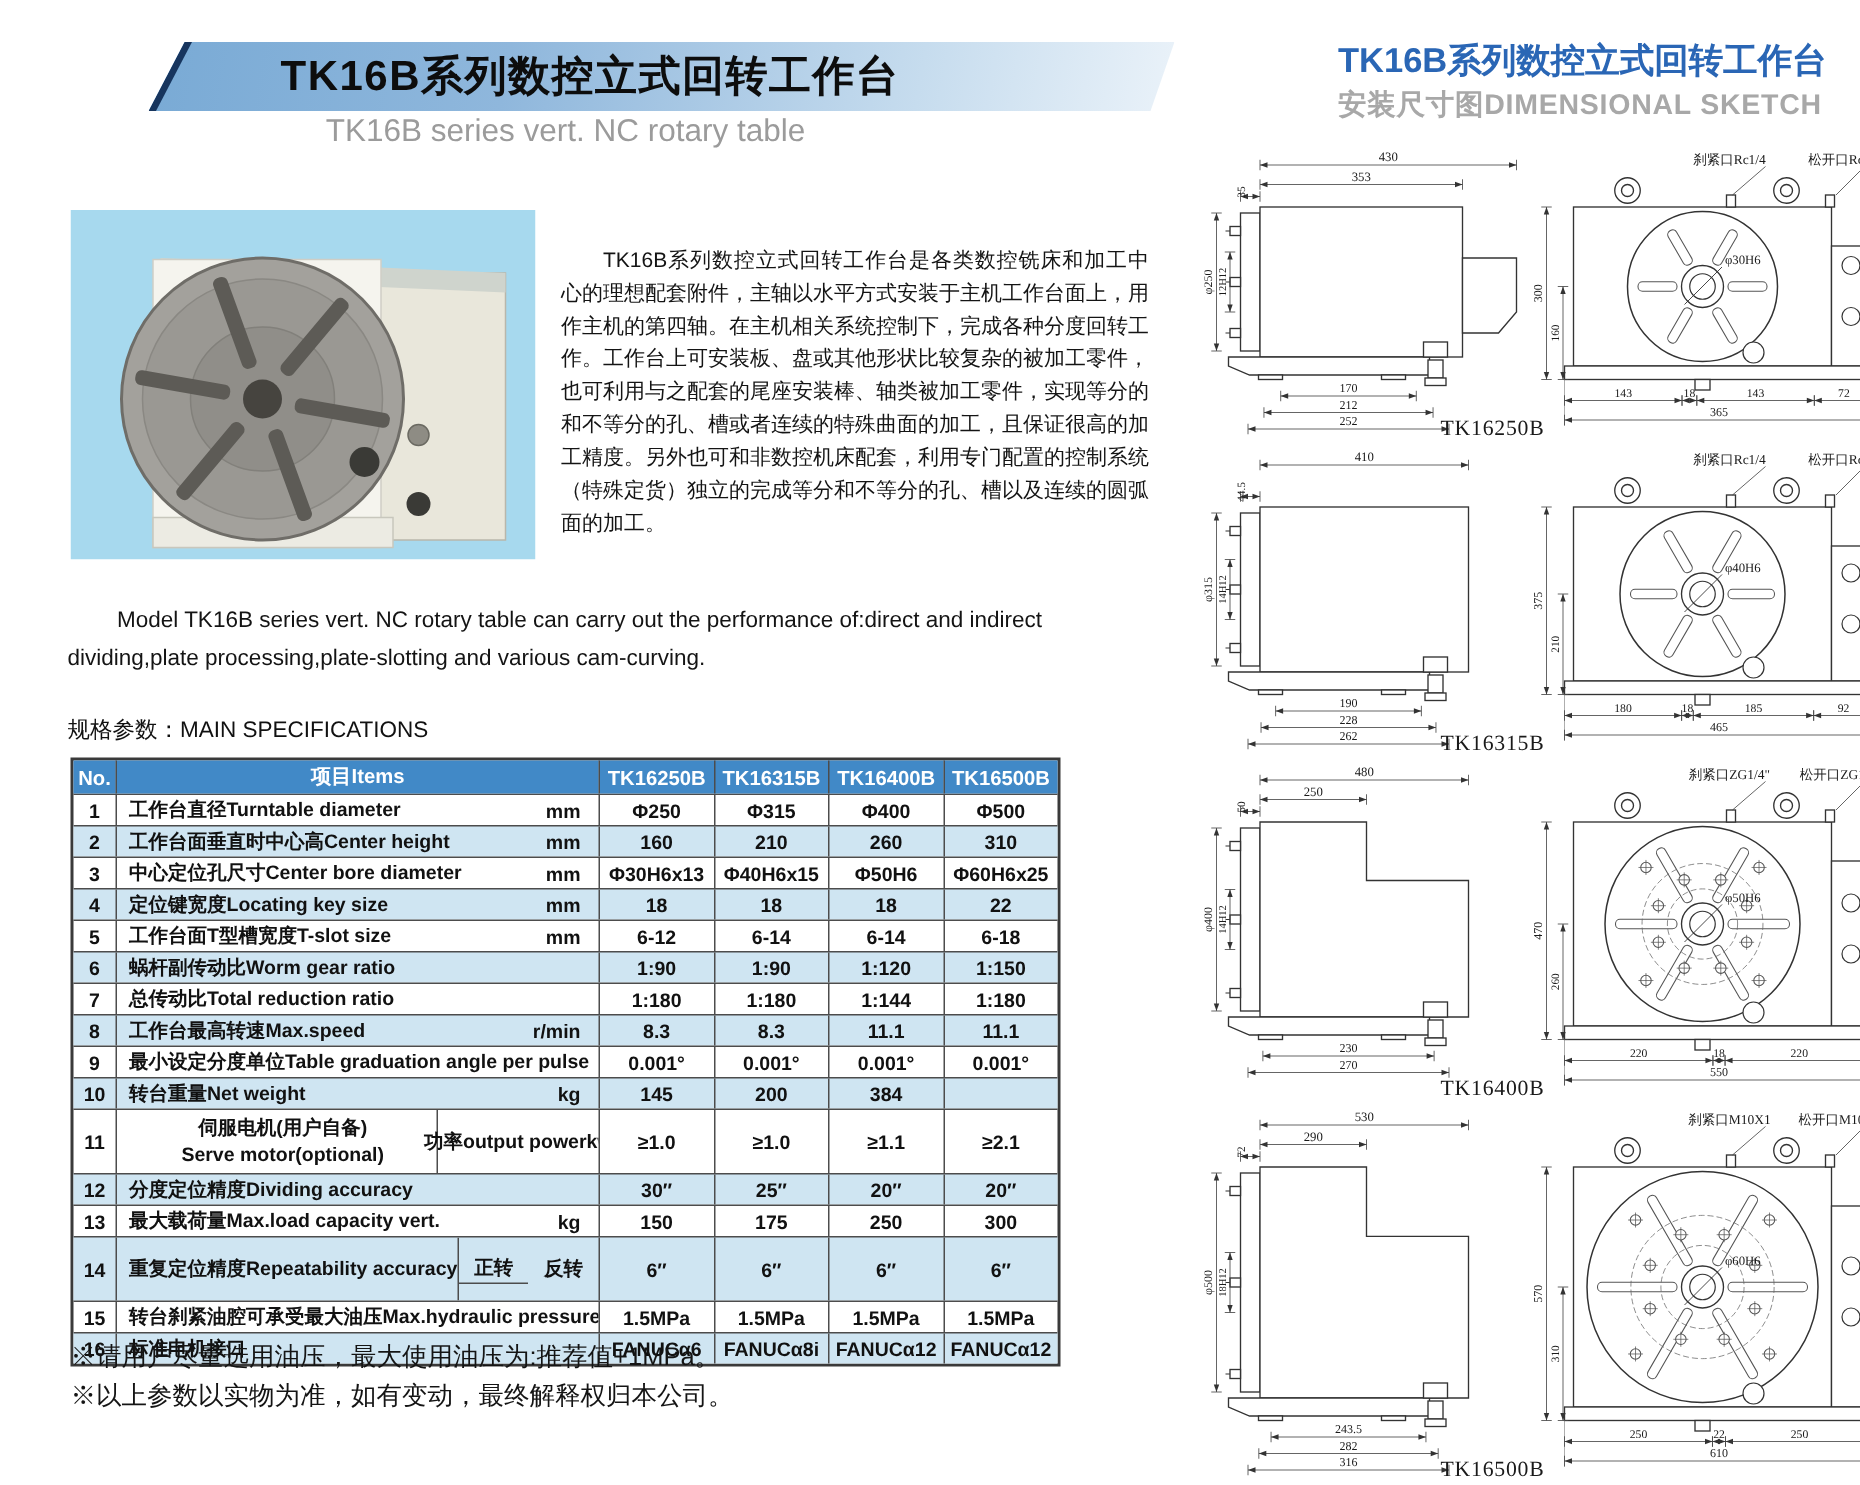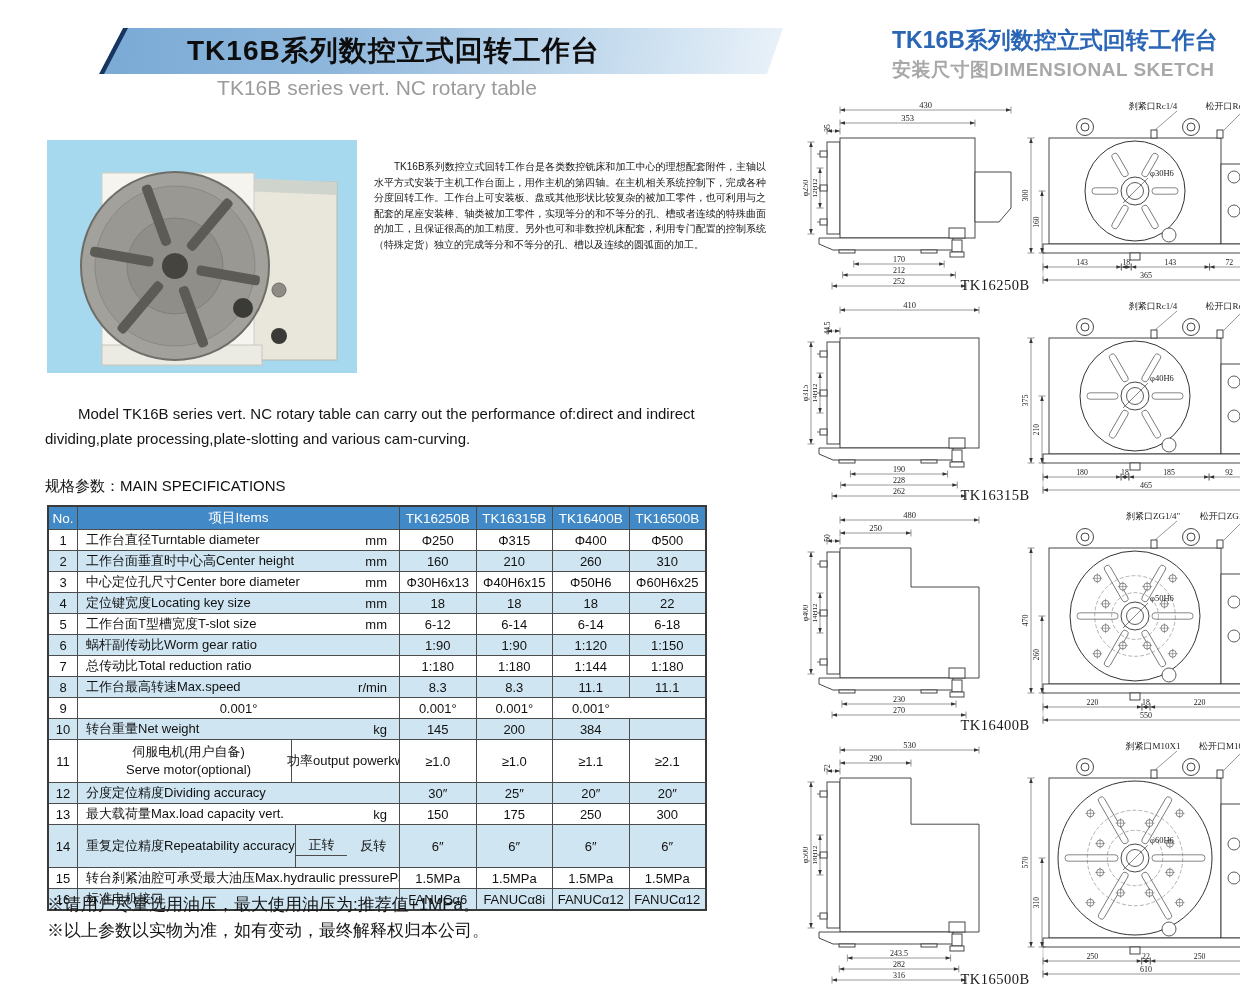--- a/index.html
+++ b/index.html
@@ -15,28 +15,28 @@
           clip-path:polygon(24px 0,100% 0,calc(100% - 16px) 100%,0 100%);}
   .banner::before{content:'';position:absolute;left:0;top:0;width:30px;height:100%;
           background:#17355e;clip-path:polygon(24px 0,29px 0,5px 100%,0 100%);}
   .banner-title{display:block;line-height:46px;padding-left:88px;font-size:28px;font-weight:bold;
           color:#0d0d0d;letter-spacing:1px;white-space:nowrap;}
   .banner-sub{position:absolute;left:150px;top:76px;width:420px;text-align:center;
           font-size:21px;color:var(--gray);}
   
   .photo{position:absolute;left:30px;top:140px;width:310px;height:233px;}
   
-  .intro-cn{position:absolute;left:357px;top:149px;width:392px;font-size:10px;line-height:1.56;
+  .intro-cn{position:absolute;left:357px;top:149px;width:392px;font-size:14px;line-height:1.56;
           text-align:justify;text-indent:2em;color:#141414;}
   .intro-en{position:absolute;left:28px;top:387px;width:722px;font-size:15px;line-height:1.65;
           text-indent:2.2em;color:#141414;}
   .spec-heading{position:absolute;left:28px;top:477px;font-size:15px;color:#111;}
   
   .spec-table{position:absolute;left:30px;top:505px;width:656px;border:2px solid #3a3a3a;
-          font-size:13px;color:#111;box-sizing:content-box;background:#fff;}
+          font-size:13px;color:#111;box-sizing:content-box;background:#fff;font-weight:bold;}
   .t-row{display:grid;grid-template-columns:28px 322px 76.5px 76.5px 76.5px 76.5px;border-top:1px solid var(--bd);}
   .t-row:first-child{border-top:none;}
   .t-cell{border-left:1px solid var(--bd);display:flex;align-items:center;justify-content:center;
           min-height:20px;padding:0 2px;box-sizing:border-box;text-align:center;overflow:hidden;white-space:nowrap;}
   .t-cell:first-child{border-left:none;}
   .t-head .t-cell{background:var(--hb);color:#fff;min-height:22px;font-size:13.5px;}
   .t-item{justify-content:flex-start;padding:0 6px 0 8px;}
   .unit{margin-left:auto;padding-left:4px;padding-right:6px;}
   .alt{background:var(--alt);}
   .dbl .t-cell{min-height:42px;}
@@ -195,20 +195,23 @@
           <div class="">工作台最高转速Max.speed</div>
           <div class="unit">r/min</div>
         </div>
         <div class="t-cell">8.3</div>
         <div class="t-cell">8.3</div>
         <div class="t-cell">11.1</div>
         <div class="t-cell">11.1</div>
       </div>
       <div class="t-row">
         <div class="t-cell">9</div>
+        <div class="t-cell t-item">
+          <div class="">最小设定分度单位Table graduation angle per pulse</div>
+        </div>
         <div class="t-cell">0.001°</div>
         <div class="t-cell">0.001°</div>
         <div class="t-cell">0.001°</div>
         <div class="t-cell">0.001°</div>
       </div>
       <div class="t-row alt">
         <div class="t-cell">10</div>
         <div class="t-cell t-item">
           <div class="">转台重量Net weight</div>
           <div class="unit">kg</div>

